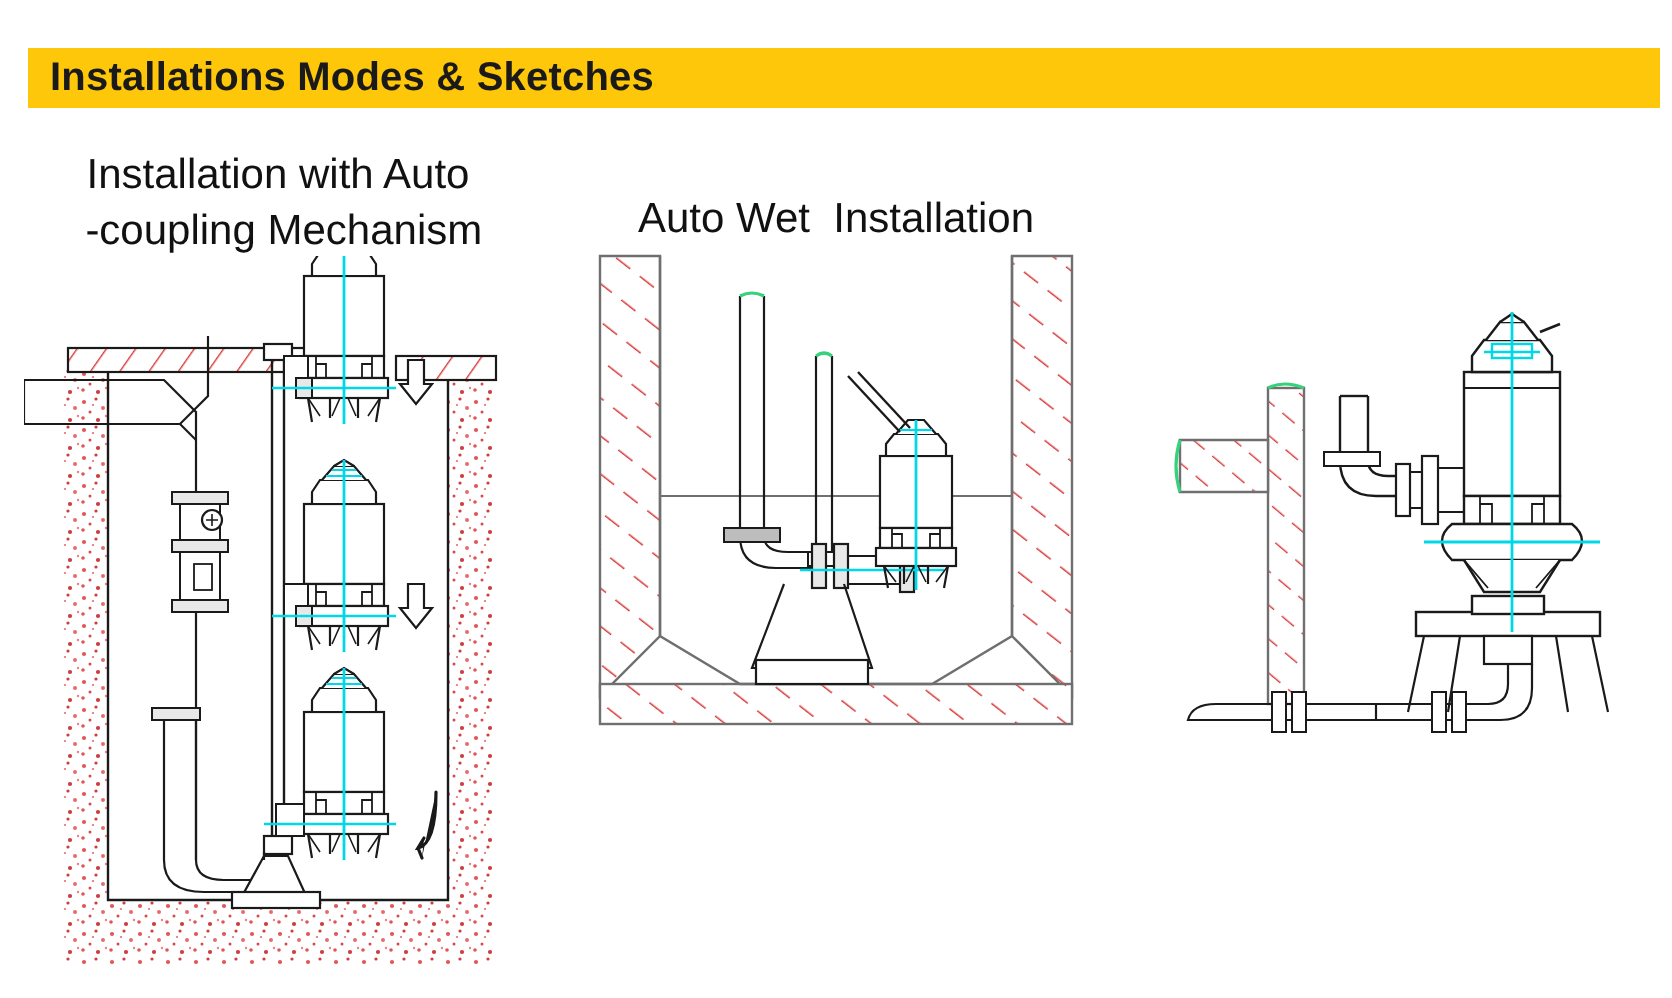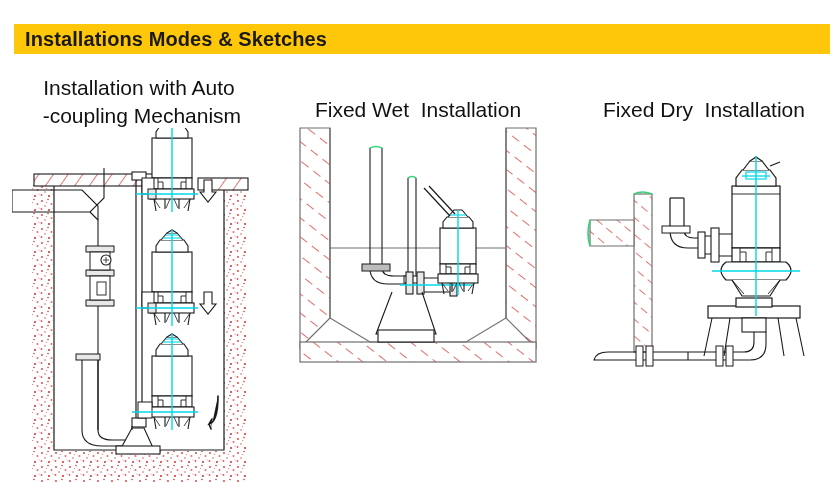--- a/index.html
+++ b/index.html
@@ -45,22 +45,21 @@
 <body>
 
 <div id="page">
 
   <div class="banner">
     <span class="banner-title">Installations Modes &amp; Sketches</span>
   </div>
 
   <div class="heading" id="h1">Installation with Auto
  -coupling Mechanism</div>
-  <div class="heading" id="h2">Fixed Wet  Installation</div>
-  <div class="heading" id="h3">Fixed Dry  Installation</div>
+  <div class="heading" id="h2">Auto Wet  Installation</div>
 
   <div class="sketch" id="s1">
   <svg width="256" height="366" viewBox="0 0 256 366" xmlns="http://www.w3.org/2000/svg">
     <defs>
 
       <pattern id="speck" width="14" height="14" patternUnits="userSpaceOnUse">
         <rect width="14" height="14" fill="#ffffff"></rect>
         <circle cx="2" cy="3" r="1.05" fill="#e05555"></circle>
         <circle cx="8" cy="1.5" r=".8" fill="#cf3a3a"></circle>
         <circle cx="11.5" cy="6" r="1.0" fill="#e86b6b"></circle>

